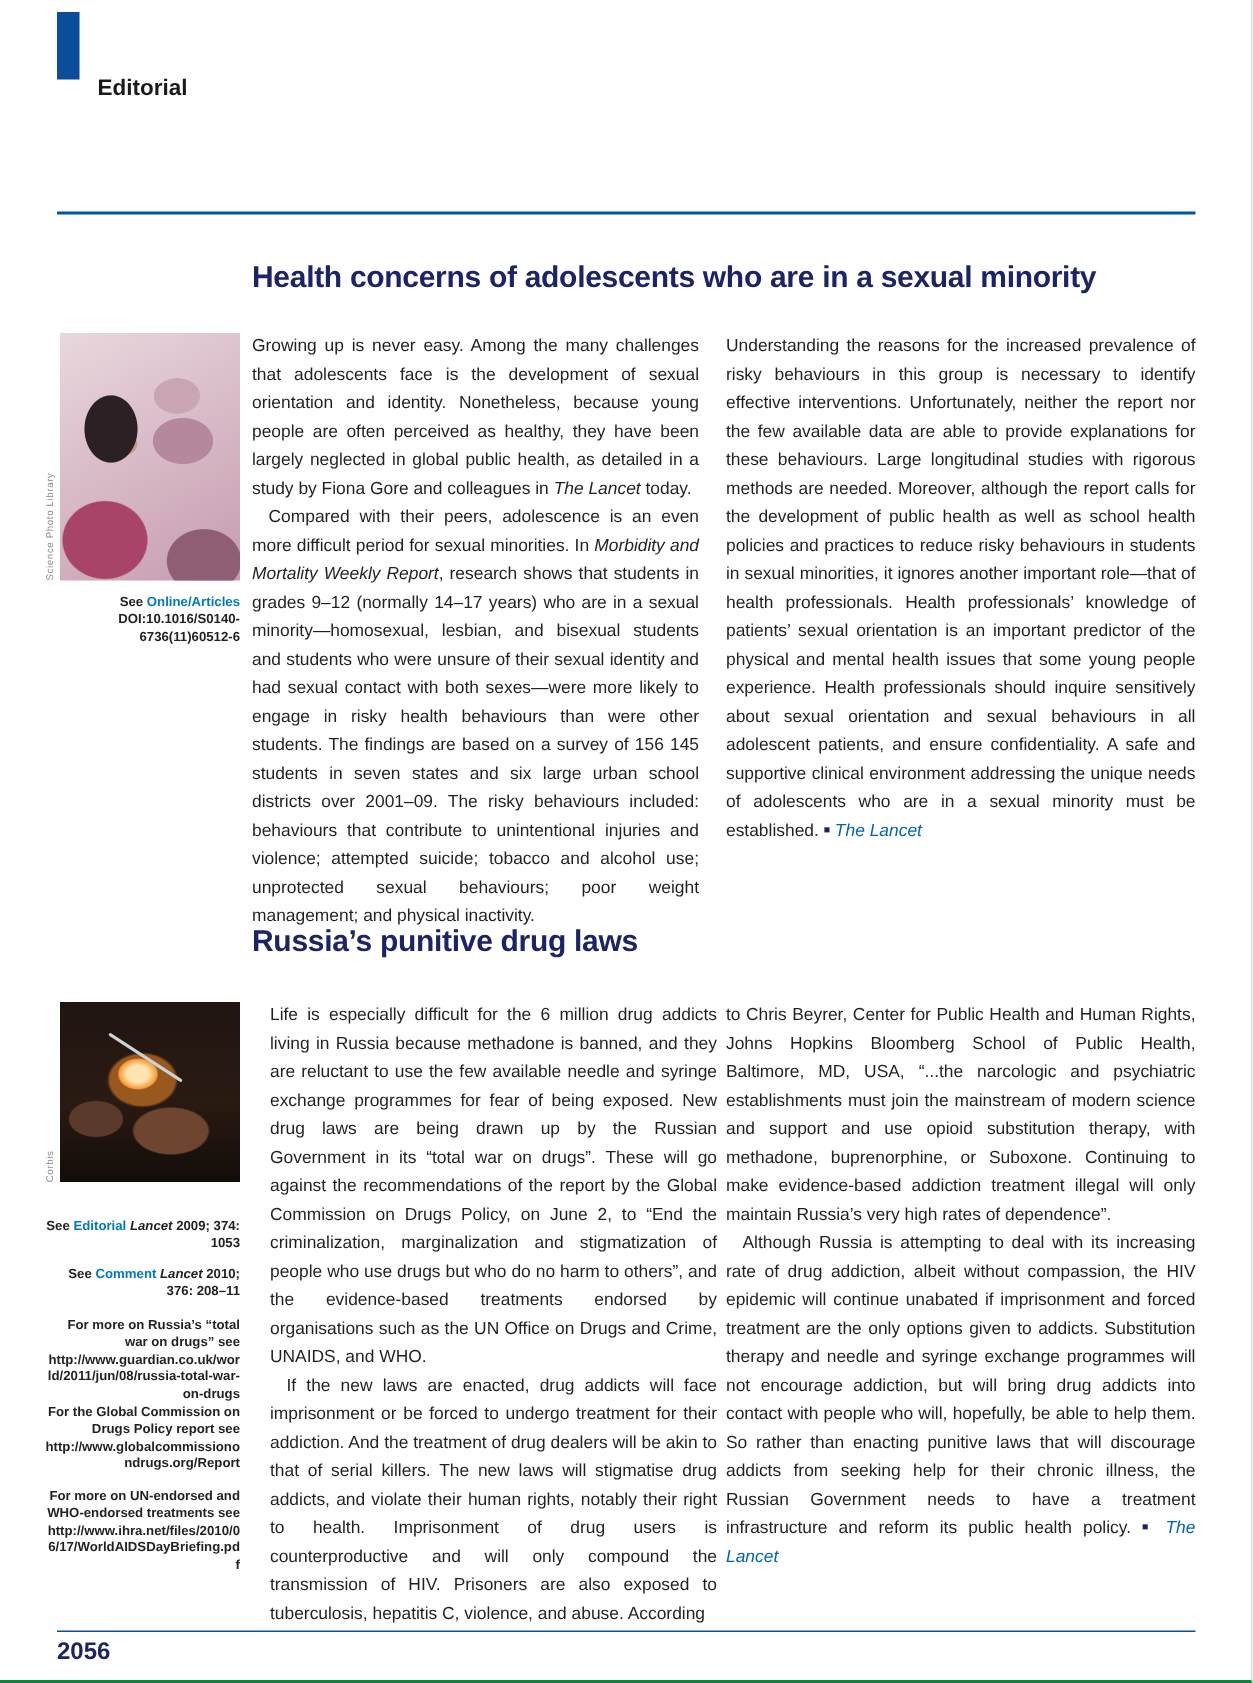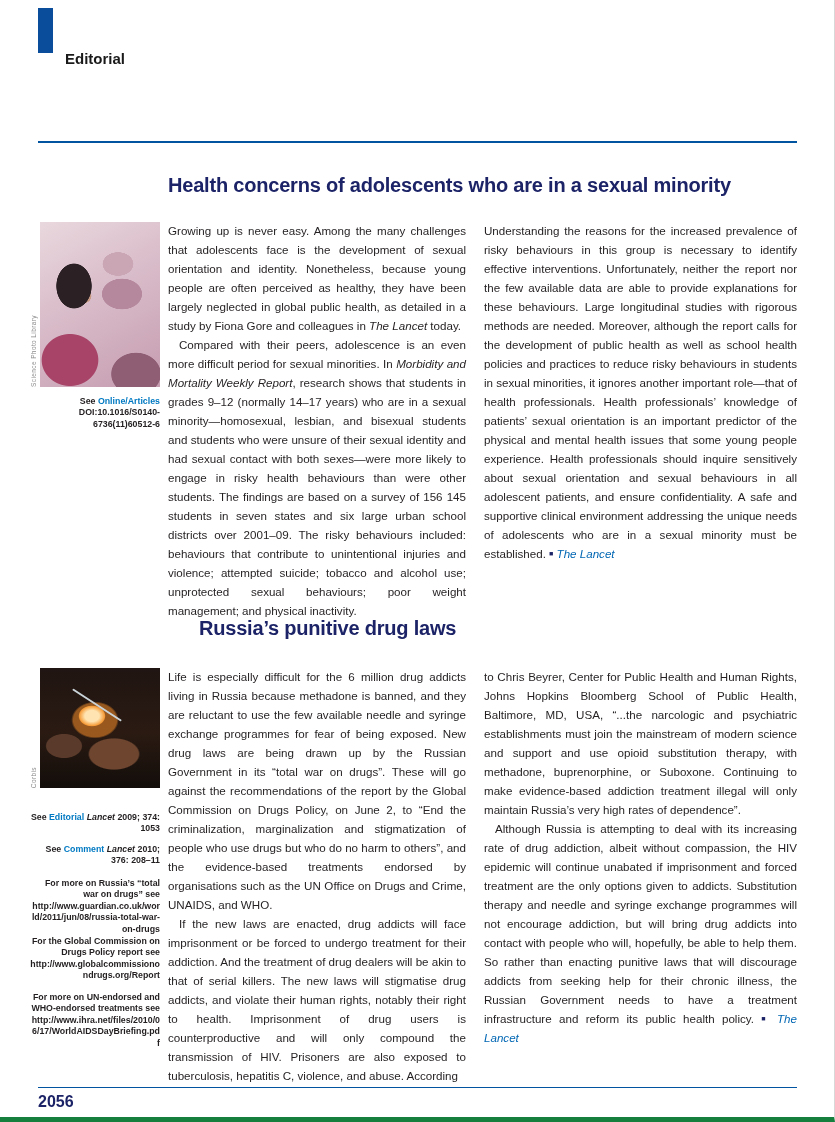--- a/index.html
+++ b/index.html
@@ -1,35 +1,35 @@
 <!DOCTYPE html>
 <html><head>
 <meta charset="utf-8">
 <style>
   * { margin:0; padding:0; box-sizing:border-box; }
   html,body { background:#ffffff; }
   .page {
     position:relative; width:835px; height:1122px; background:#ffffff;
     font-family:"Liberation Sans", sans-serif; color:#231f20; overflow:hidden;
-    border-right:1px solid #d8d8d8; border-bottom:5px solid #15803d;
+    border-right:1px solid #d8d8d8; border-bottom:2px solid #15803d;
   }
   .logo { position:absolute; left:38px; top:8px; width:15px; height:45px; background:#0a4e9b; }
   .section-label { position:absolute; left:65px; top:50px; font-size:15px; font-weight:700; color:#1a1a1a; }
   .top-rule { position:absolute; left:38px; top:141px; width:759px; height:2px; background:#0054a0; }
 
   .ed-title { position:absolute; left:168px; width:632px; font-size:20px; font-weight:700; color:#1c2366; letter-spacing:-0.2px; }
   #ed1-title { top:174px; }
-  #ed2-title { top:617px;margin-left:31px; }
+  #ed2-title { top:617px; }
 
   .col { position:absolute; font-size:11.6px; line-height:19px; text-align:justify; color:#231f20; }
   .col p { margin:0; }
   p.indent { text-indent:11px; }
   #ed1-col1 { left:168px; top:221px; width:298px; }
   #ed1-col2 { left:484px; top:221px; width:313px; }
-  #ed2-col1 { left:168px; top:667px; width:298px; }
+  #ed2-col1 { left:180px; top:667px; width:298px; }
   #ed2-col2 { left:484px; top:667px; width:313px; }
 
   .i { font-style:italic; }
   .link { color:#0079c2; }
   .endmark { color:#1c2366; font-size:7px; vertical-align:2px; }
   .sig { font-style:italic; color:#0066b3; }
 
   .photo { position:absolute; left:40px; margin:0; }
   #photo1 { top:222px; width:120px; height:165px; }
   #photo2 { top:668px; width:120px; height:120px; }

